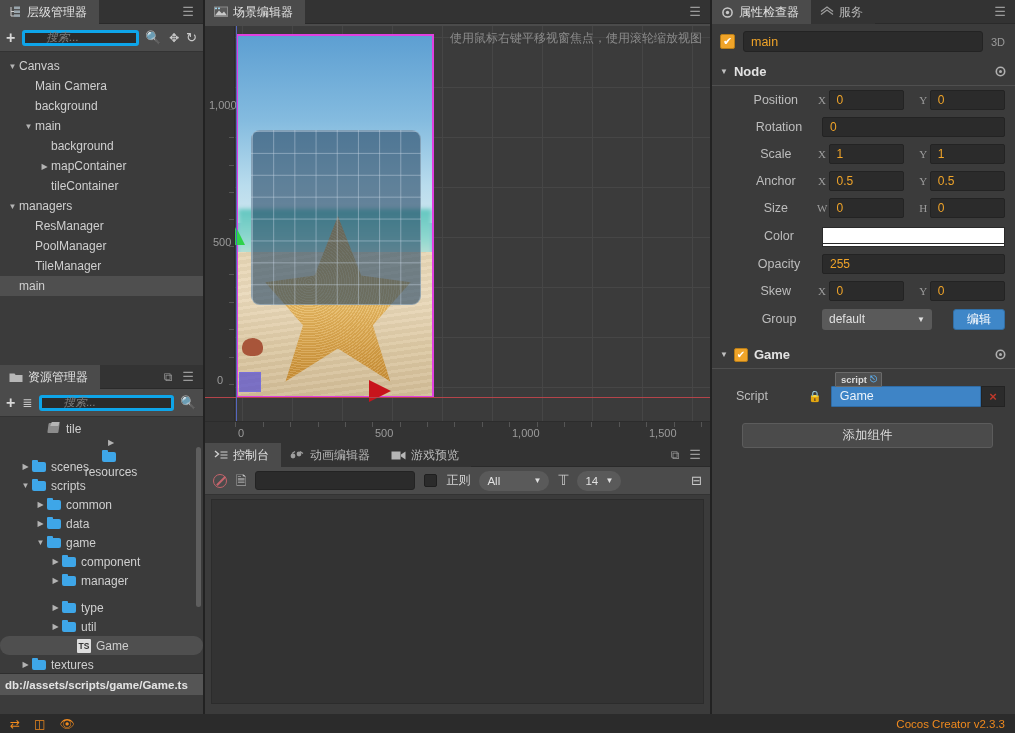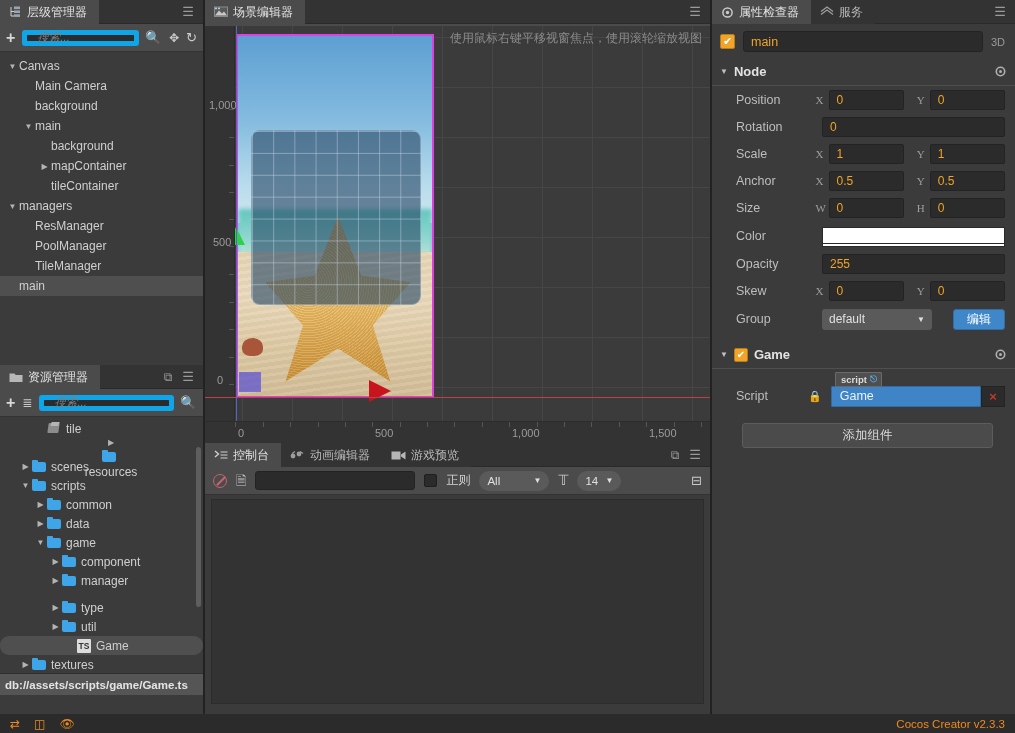--- a/index.html
+++ b/index.html
@@ -30,22 +30,22 @@
   .chrome-ico { color: #9a9a9a; font-size: 13px; line-height: 1; cursor: default; }
 
   .toolrow {
     height: 28px; background: #4b4b4b; display: flex; align-items: center;
     gap: 7px; padding: 0 6px; border-bottom: 1px solid #333;
   }
 
   
   #hierarchy { left: 0; top: 0; width: 203px; height: 365px; background: #3b3b3b; }
   .search-box {
-    flex: 1; height: 16px; background: #2b2b2b; border: 5px solid #0ea5e9;
-    border-radius: 3px; display: flex; align-items: center; padding: 0 10px;
+    flex: 1; height: 16px; background: #2b2b2b; border: 3px solid #0ea5e9;
+    border-radius: 3px; display: flex; align-items: center; padding: 0 21px;
     color: #7d7d7d; font-style: italic; font-size: 11.5px;
   }
   .icon-btn { color: #c9c9c9; font-size: 13px; cursor: default; line-height: 1; }
   .plus-btn { color: #d8d8d8; font-size: 16px; font-weight: bold; line-height: 1; cursor: default; }
   .tree { padding-top: 4px; overflow: hidden; }
   .tree-row {
     height: 20px; display: flex; align-items: center; font-size: 12px;
     color: #cfcfcf; cursor: default; white-space: nowrap;
   }
   .tree-row.selected { background: #4f4f4f; }
@@ -243,21 +243,21 @@
     flex: 1; height: 21px; background: #2b2b2b; border: 1px solid #232323; border-radius: 3px;
     color: #f0a429; font-size: 12.5px; display: flex; align-items: center; padding: 0 7px;
   }
   .badge3d { color: #9a9a9a; font-size: 11px; padding-right: 2px; }
   .sect-head {
     display: flex; align-items: center; gap: 6px; padding: 5px 8px 6px 8px;
     border-bottom: 1px solid #4f4f4f; color: #e2e2e2; font-size: 13px; font-weight: bold;
   }
   .sect-head .caret { font-size: 8px; color: #c0c0c0; }
   .sect-head .gear { margin-left: auto; color: #b0b0b0; font-size: 12px; }
-  .prow { display: flex; align-items: center; height: 27px; padding: 0 10px 0 24px; }
+  .prow { display: flex; align-items: center; height: 27px; padding: 0 10px 0 24px; text-align: center; }
   .plabel { width: 86px; color: #bdbdbd; font-size: 12.5px; }
   .axis { color: #9e9e9e; font-size: 11px; font-family: "Liberation Serif", serif; width: 14px; }
   .nfield {
     height: 20px; background: #2b2b2b; border: 1px solid #232323; border-radius: 2px;
     color: #f0a429; font-size: 12px; display: flex; align-items: center; padding: 0 7px;
   }
   .nfield.w { width: 80px; }
   .nfield.full { flex: 1; }
   .color-swatch {
     flex: 1; height: 17px; background: #ffffff; border: 1px solid #2a2a2a;

